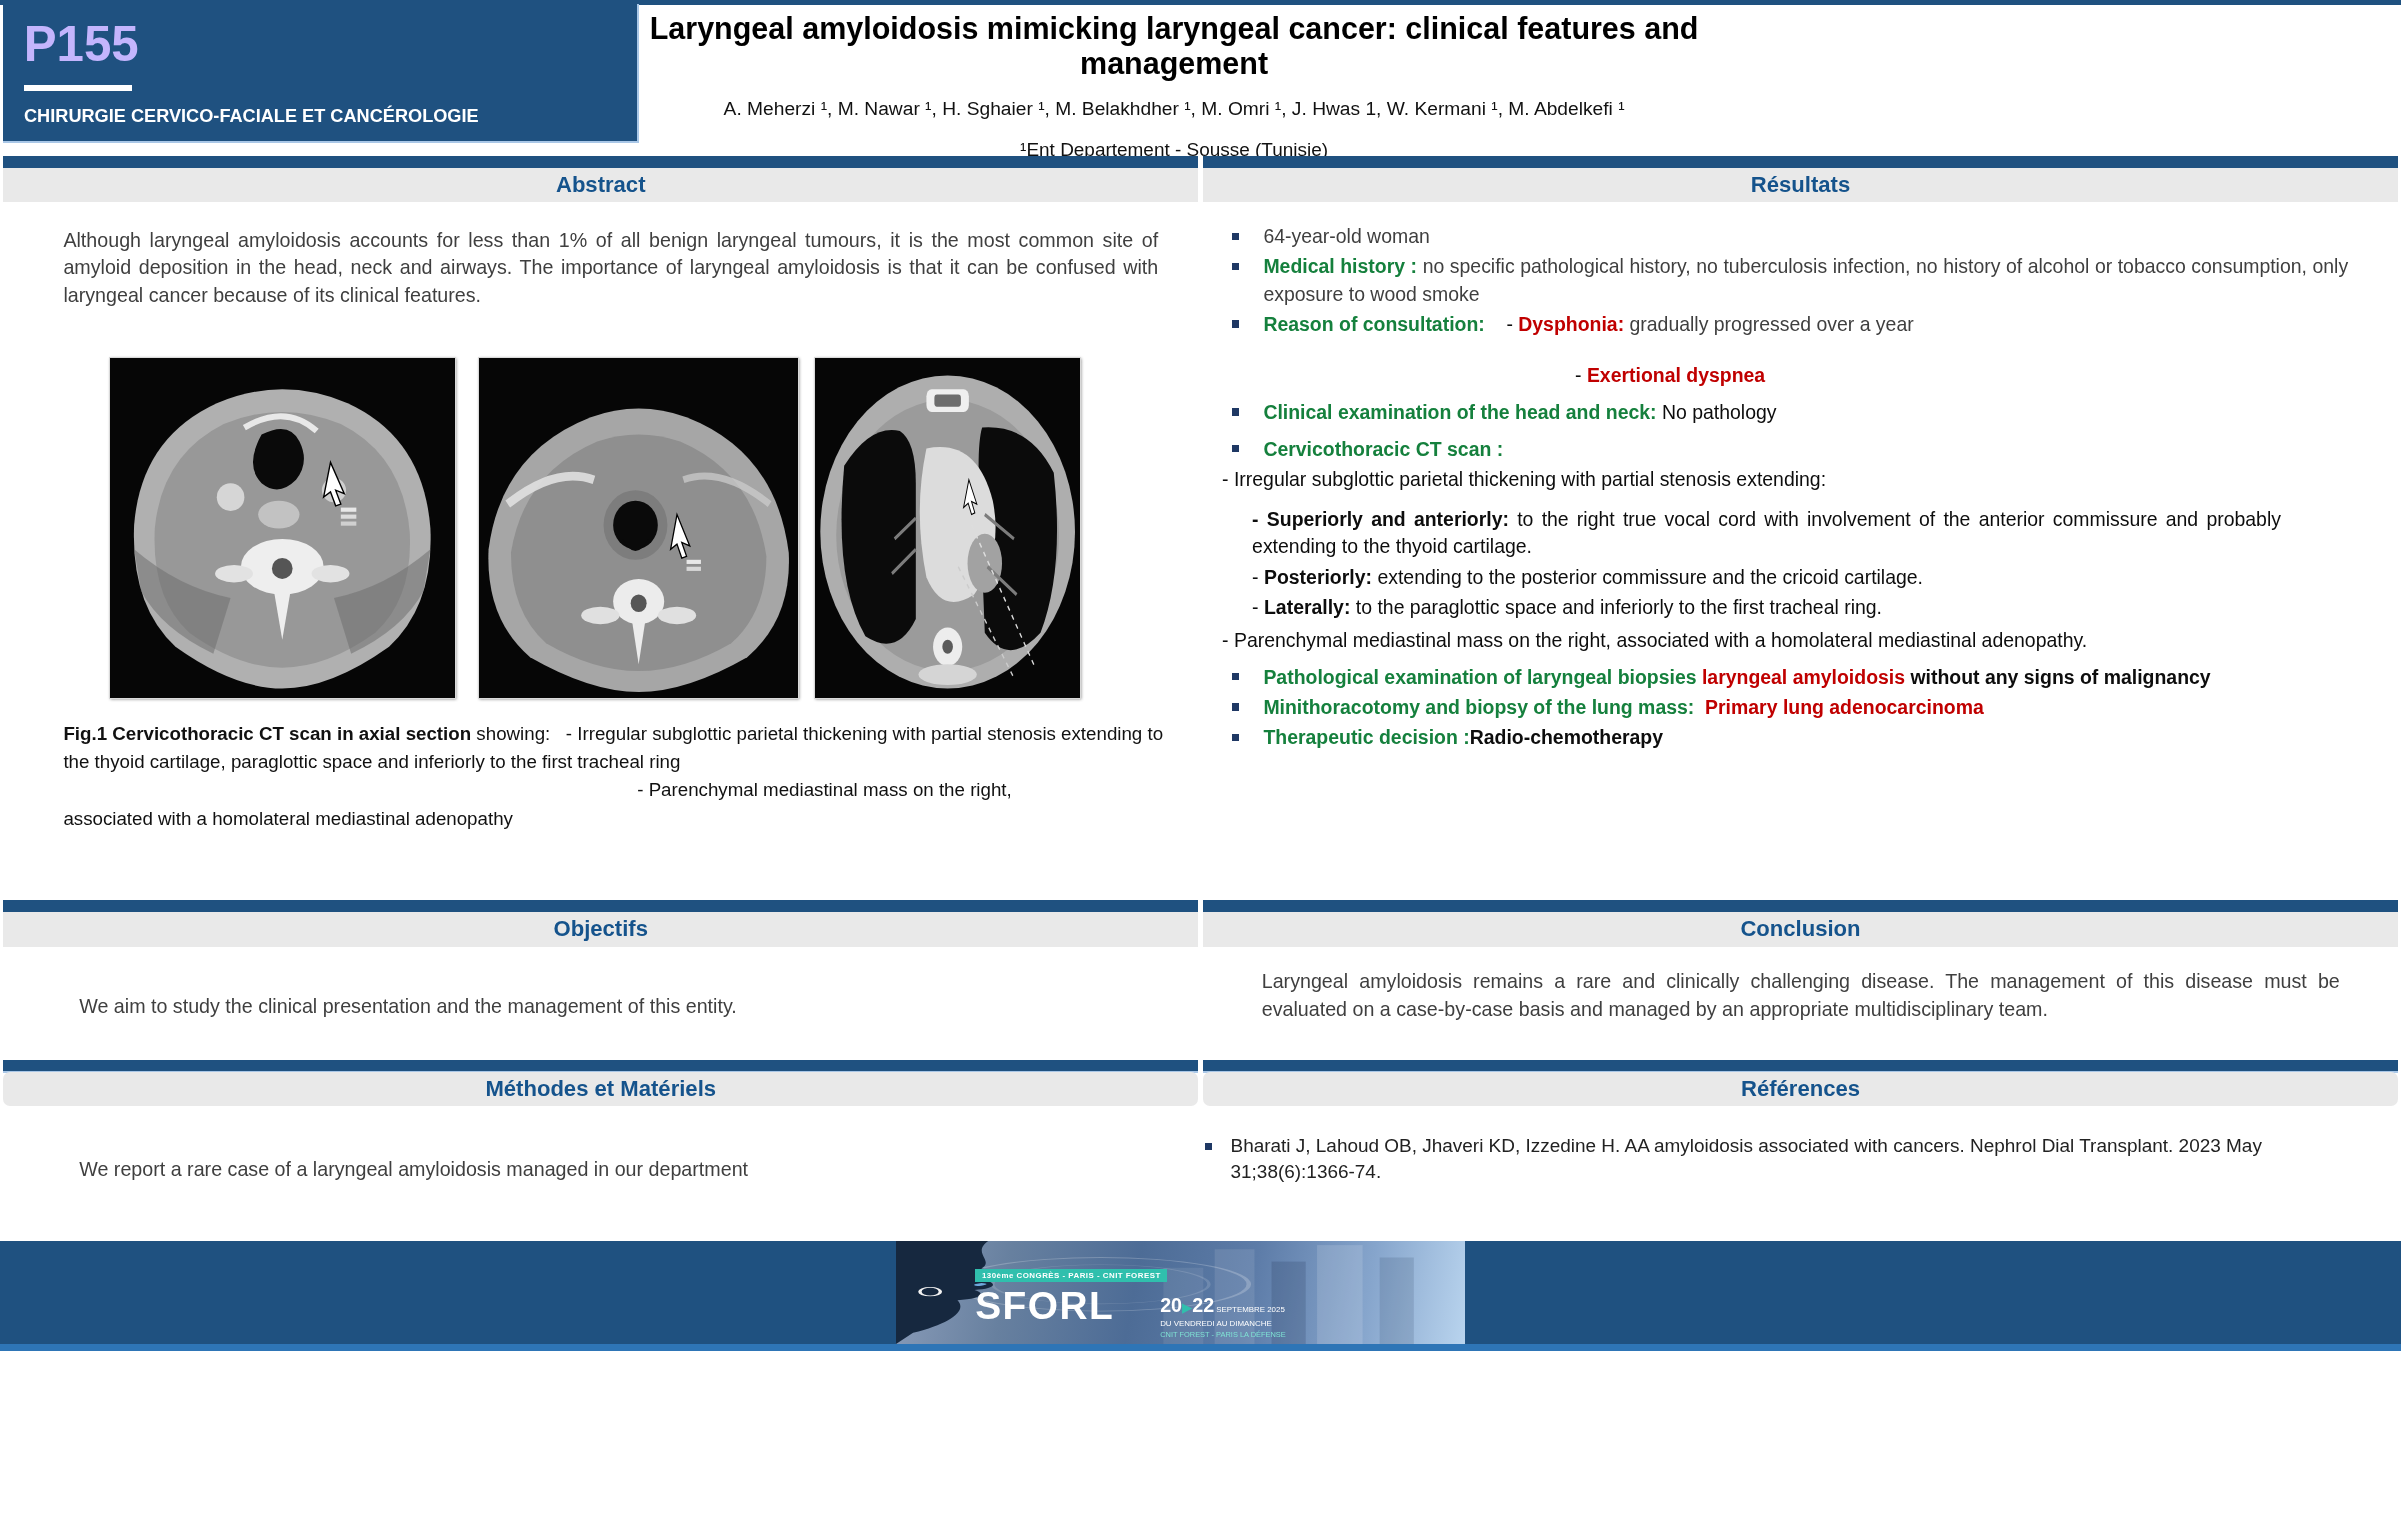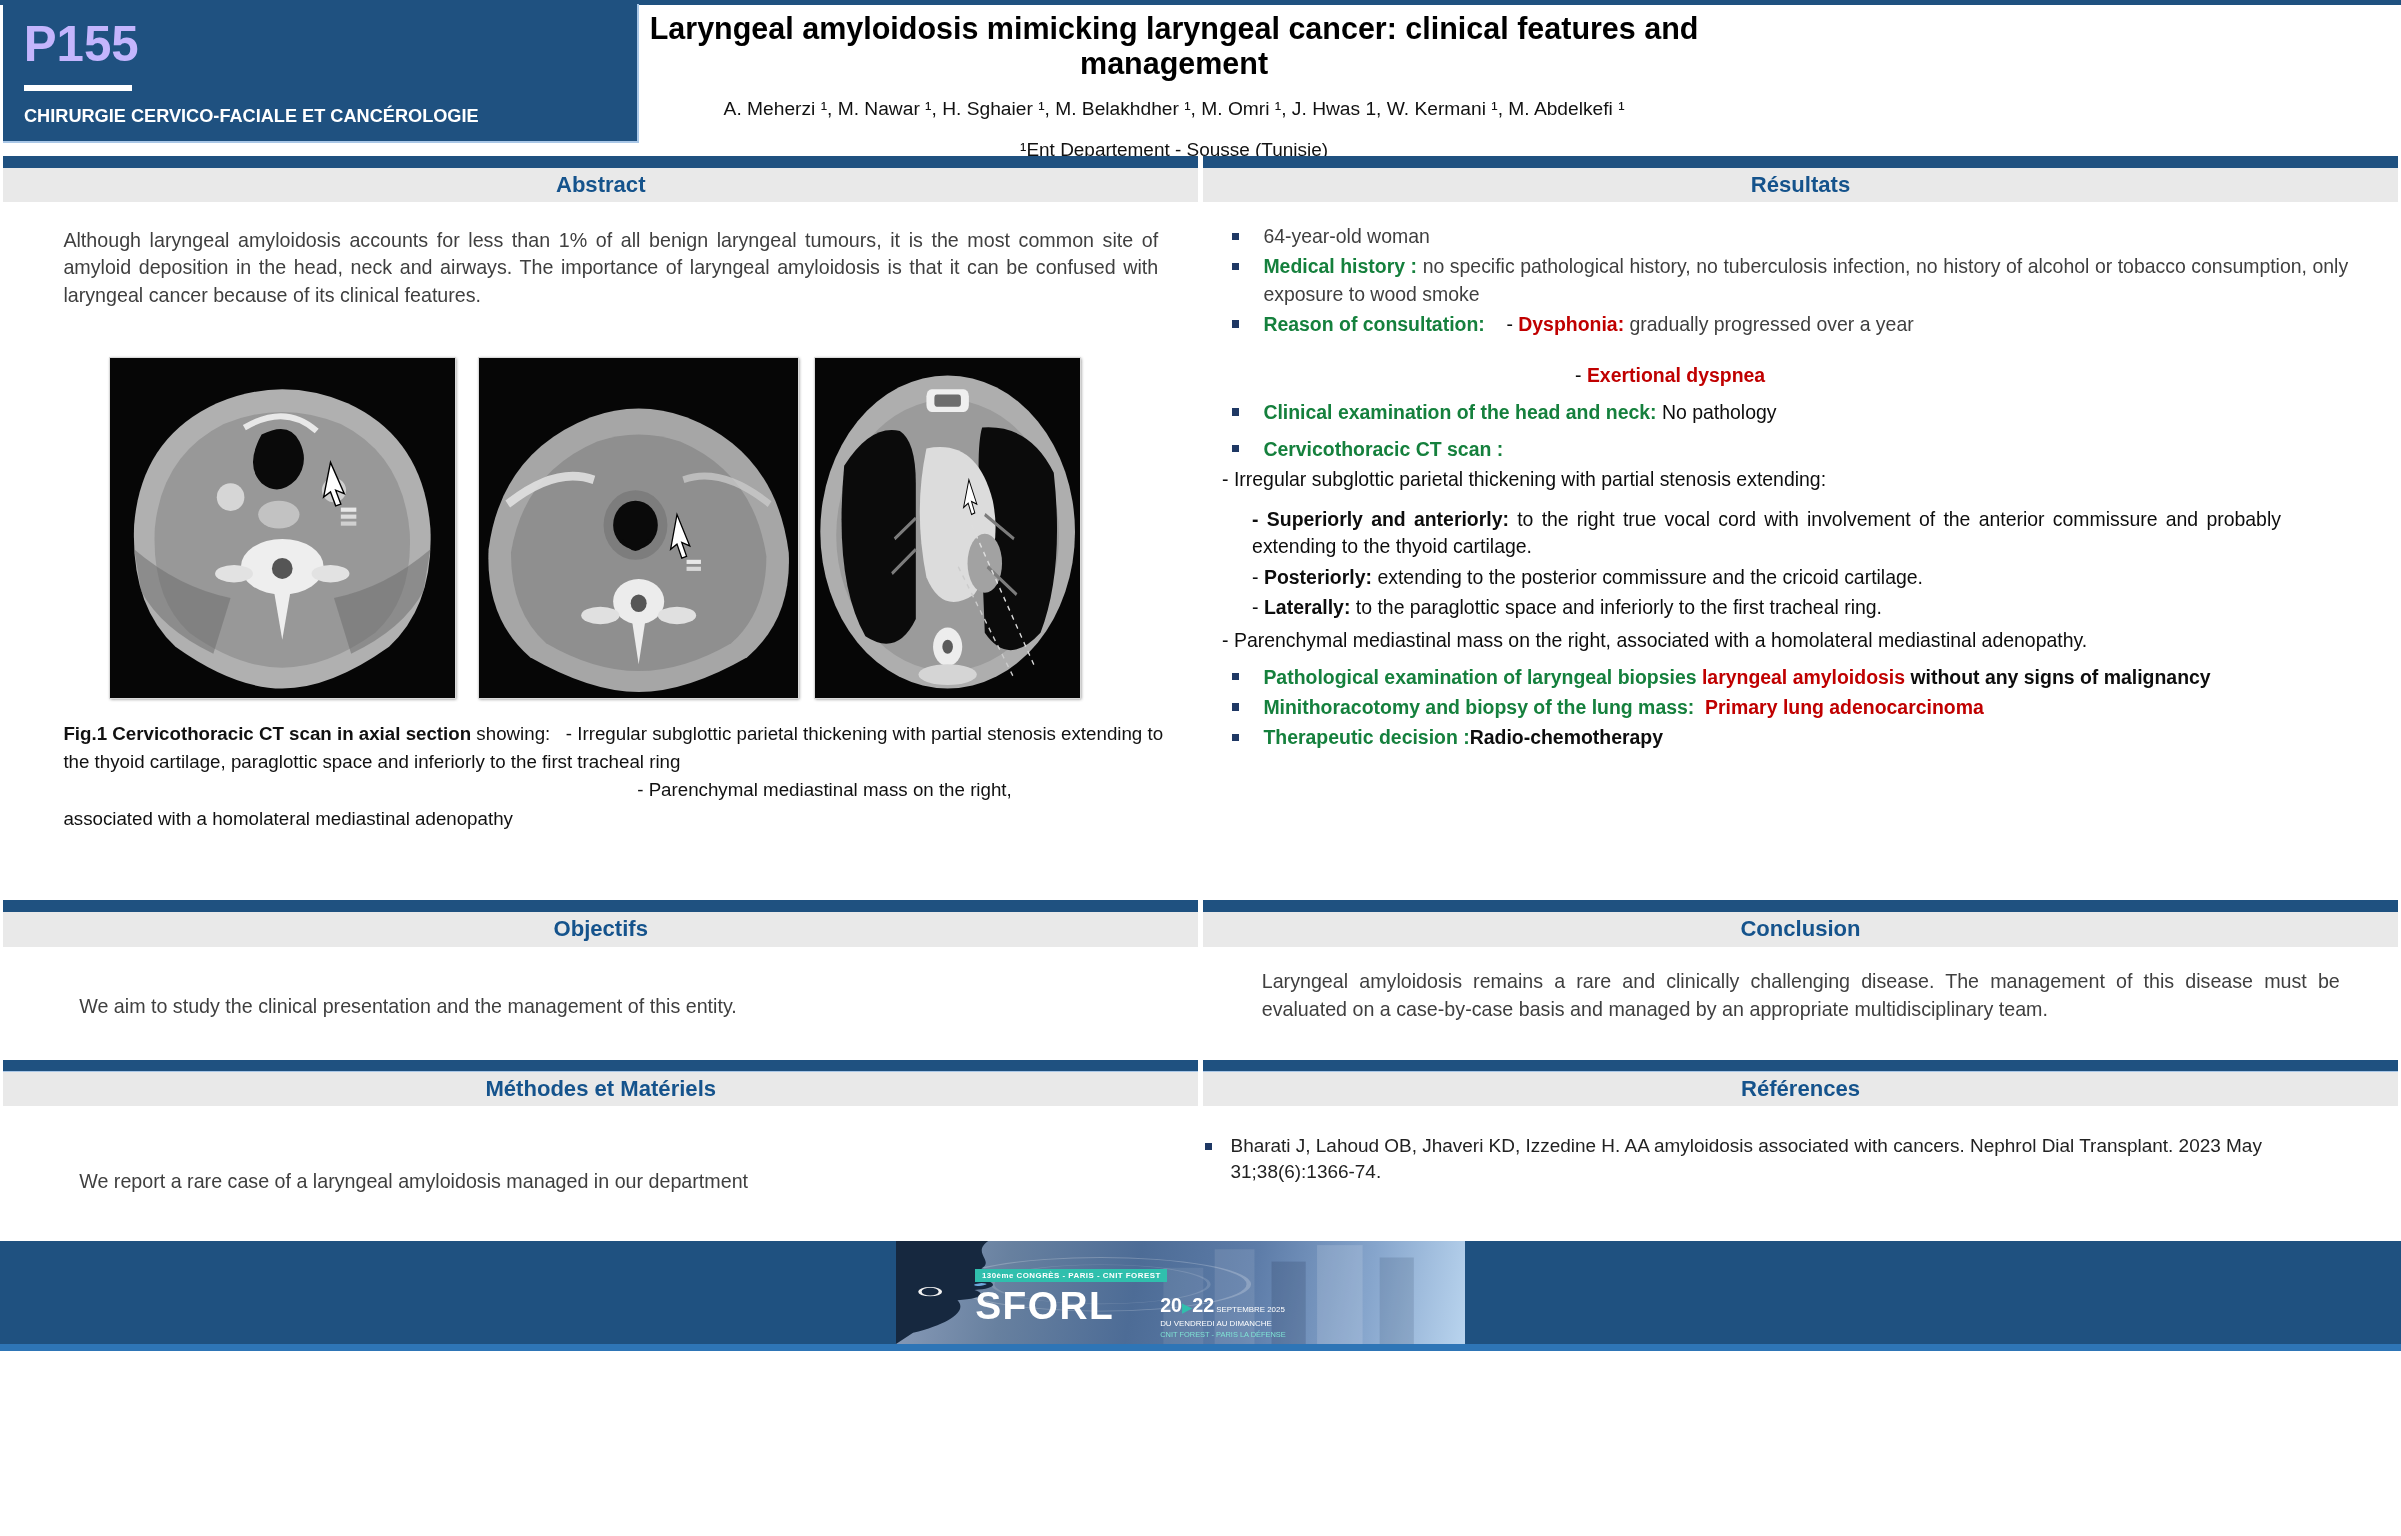--- a/index.html
+++ b/index.html
@@ -21,35 +21,35 @@
   .authors{margin-top:0.72vw;font-size:0.8vw;color:#111;}
   .affil{margin-top:0.78vw;font-size:0.79vw;color:#111;}
   
   .bar{position:absolute;height:0.47vw;background:#1F5180;border-bottom:0.09vw solid #A9C7E7;}
   .seg-l{left:0.14vw;width:49.76vw;}
   .seg-r{left:50.12vw;width:49.74vw;}
   .band{position:absolute;height:1.43vw;background:#E9E9E9;text-align:center;}
   .band .sec-h{font-size:0.92vw;font-weight:bold;color:#15538C;line-height:1.43vw;}
   .bar1{top:6.51vw;} .band1{top:7.0vw;}
   .bar2{top:37.5vw;} .band2{top:38.0vw;}
-  .bar3{top:44.14vw;} .band3{top:44.64vw;}
+  .bar3{top:44.14vw;} .band3{top:44.64vw;border-radius:7px;}
   
   .abstract-body{position:absolute;left:2.64vw;top:9.45vw;width:45.6vw;font-size:0.82vw;line-height:1.4;
     text-align:justify;color:#3F3F3F;}
   .ct{position:absolute;top:14.85vw;height:14.2vw;background:#000;border:0.06vw solid #d9d9d9;
     box-shadow:0.05vw 0.05vw 0.12vw rgba(0,0,0,.45);}
   .ct svg{display:block;width:100%;height:100%;}
   .ct1{left:4.55vw;width:14.35vw;}
   .ct2{left:19.9vw;width:13.3vw;}
   .ct3{left:33.9vw;width:11.05vw;}
   .caption{position:absolute;left:2.64vw;top:30.0vw;width:46.2vw;font-size:0.78vw;line-height:1.5;color:#111;}
   .cap-b{font-weight:bold;}
   .cap-line2{margin-left:23.9vw;}
   .objectifs-body{position:absolute;left:3.3vw;top:41.45vw;width:44vw;font-size:0.82vw;color:#3F3F3F;}
-  .methodes-body{position:absolute;left:3.3vw;top:48.25vw;width:44vw;font-size:0.82vw;color:#3F3F3F;margin-top:12px;}
+  .methodes-body{position:absolute;left:3.3vw;top:48.25vw;width:44vw;font-size:0.82vw;color:#3F3F3F;}
   
   .r-col{position:absolute;left:50.9vw;top:9.3vw;width:46.9vw;font-size:0.81vw;line-height:1.4;
     text-align:justify;color:#0d0d0d;}
   .li{position:relative;margin-bottom:0.12vw;}
   .li.b{padding-left:1.72vw;}
   .sq{position:absolute;left:0.42vw;top:0.4vw;width:0.3vw;height:0.3vw;background:#1F3864;}
   .li.sub{margin-left:1.25vw;margin-right:2.8vw;}
   .ind-dys{margin-left:14.7vw;}
   .gap-lg{margin-top:1.0vw;} .gap-md{margin-top:0.55vw;} .gap-sm{margin-top:0.4vw;} .gap-xs{margin-top:0.25vw;}
   .c-navy{color:#15803d;font-weight:bold;}

